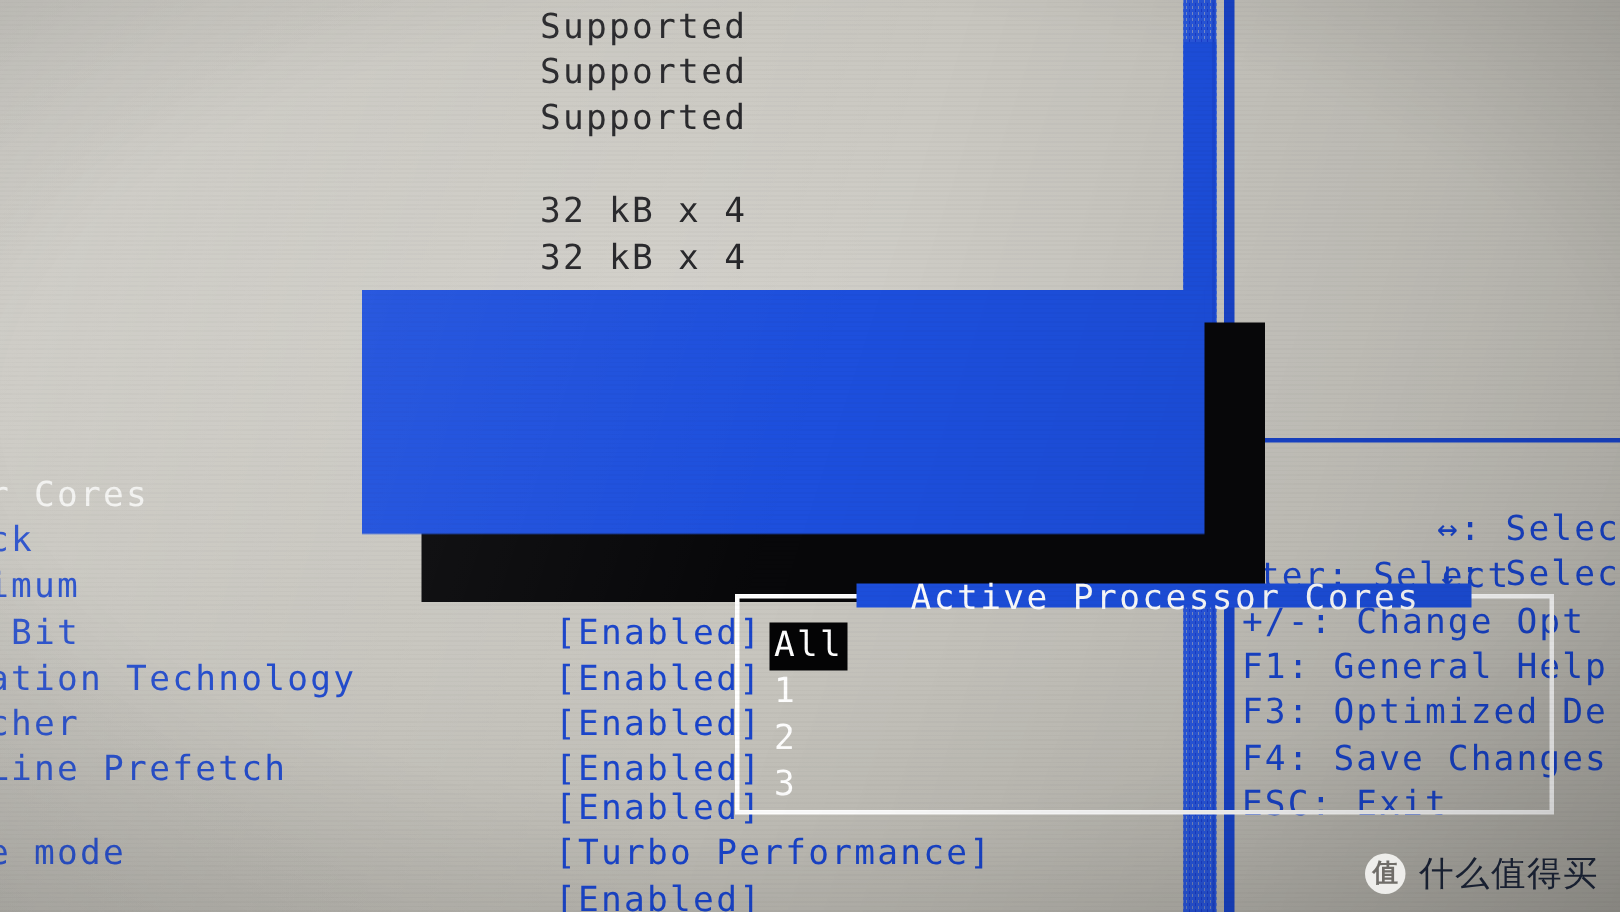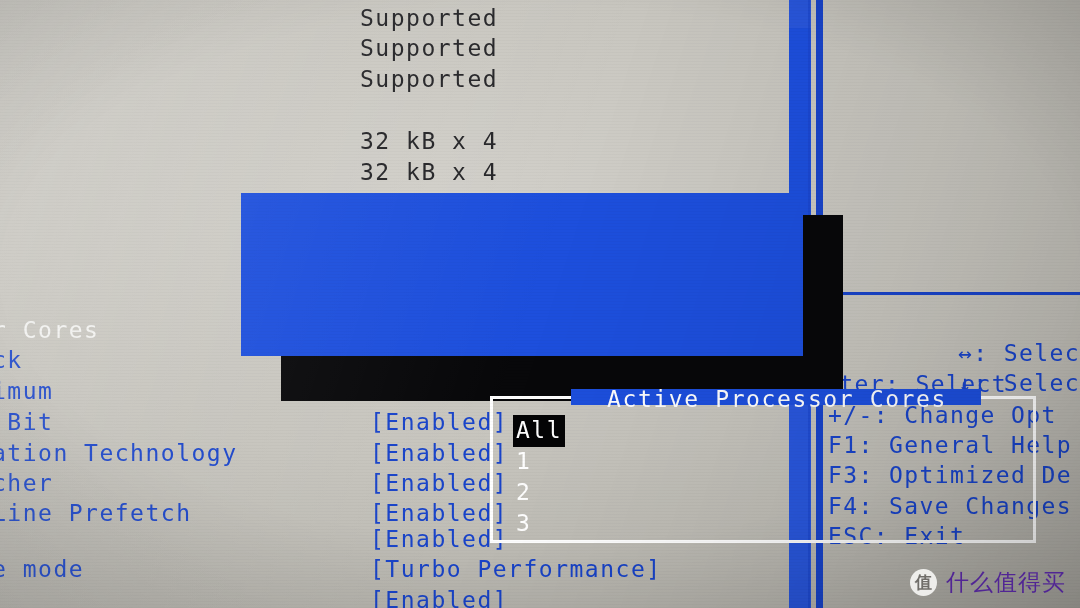--- a/index.html
+++ b/index.html
@@ -133,21 +133,21 @@
   }
   #wm-logo{
     width:27px;height:27px;border-radius:50%;
     background:#f4f4f2;color:#6c6a66;
     font-family:"DejaVu Sans","Liberation Sans",sans-serif;
     font-size:17px;font-weight:bold;
     display:flex;align-items:center;justify-content:center;
     line-height:1;
   }
   #wm-text{
-    color:#4c1d95;
+    color:#0f172a;
     font-family:Liberation Serif, serif;
     font-size:23px;letter-spacing:1px;white-space:pre;
   }
   
   #blurwrap{filter:blur(0.32px) saturate(1.05);}
 </style>
 </head>
 <body>
 
 <div id="screen">

